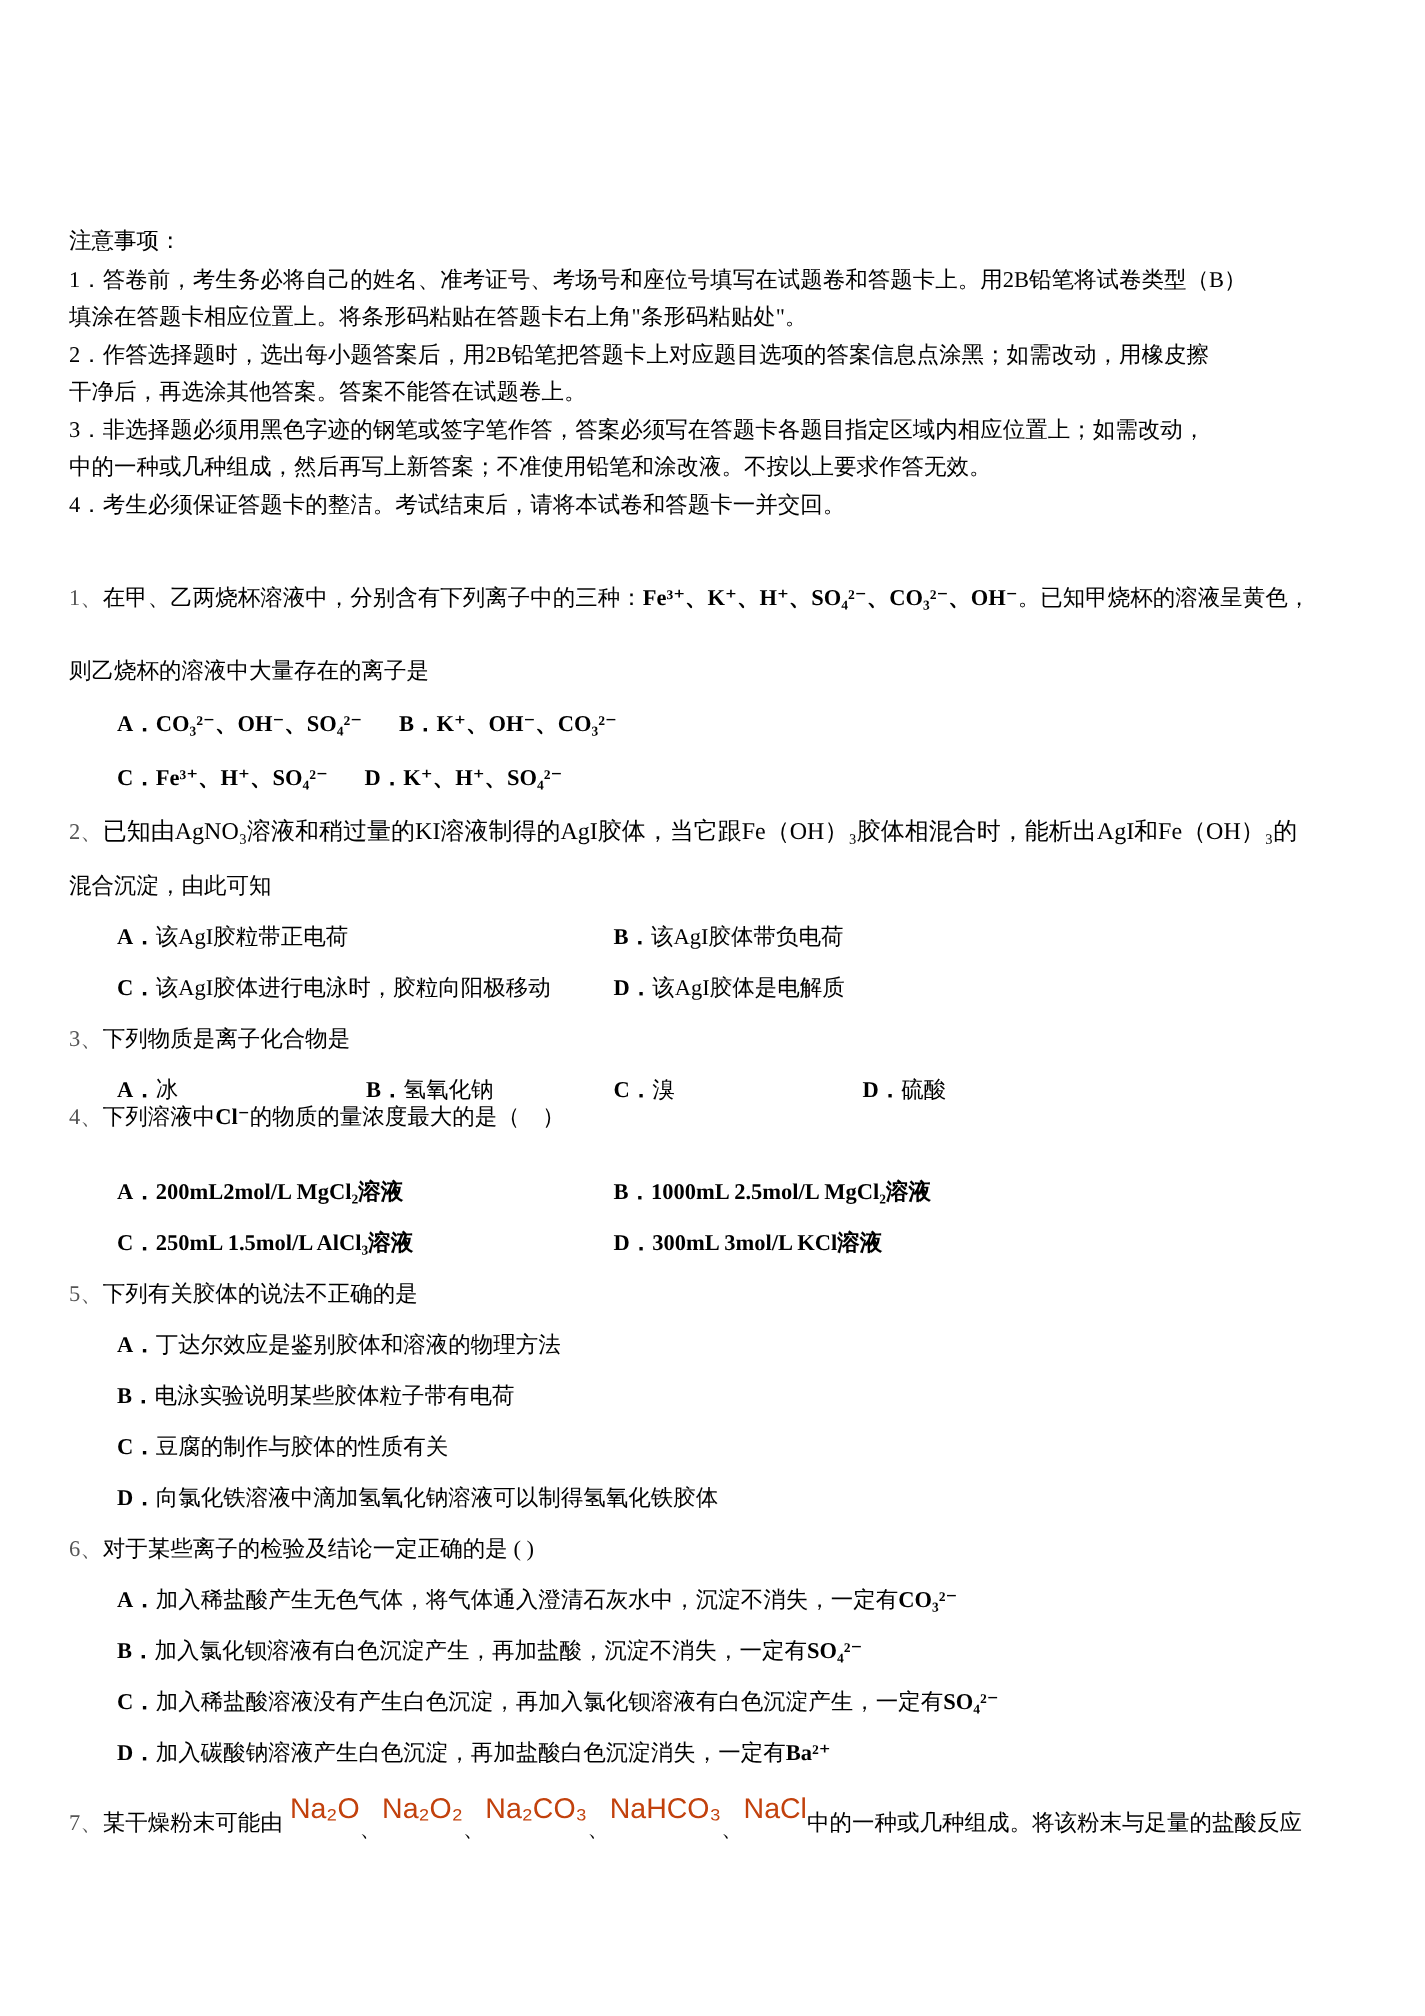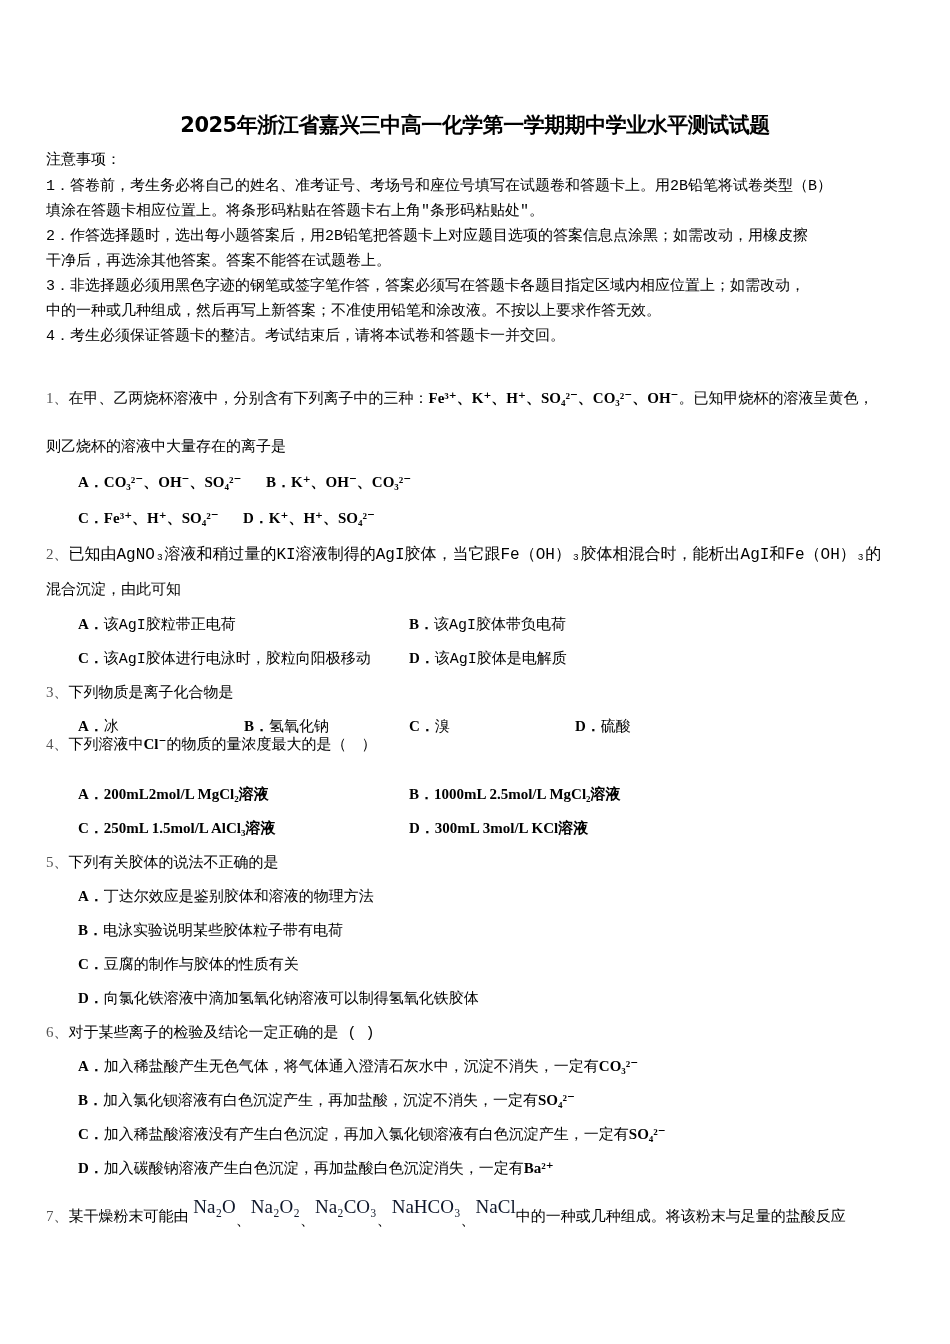--- a/index.html
+++ b/index.html
@@ -2,34 +2,33 @@
 <html><head>
 <meta charset="utf-8">
 <style>
   html, body { margin:0; padding:0; background:#ffffff; }
   body { width:950px; height:1344px; position:relative; overflow:hidden; color:#000;
          font-family:"DejaVu Serif","Liberation Serif",serif; }
   .page { position:absolute; left:0; top:0; width:950px; height:1344px; }
   .title { position:absolute; left:0; width:950px; top:111px; text-align:center;
            font-family:"DejaVu Sans","Liberation Sans",sans-serif; font-weight:bold; font-size:21px; letter-spacing:-0.5px; }
   .line { position:absolute; left:46px; white-space:nowrap; font-size:15px; line-height:20px; }
-  .sans { font-family:Liberation Mono, monospace; }
+  .sans { font-family:Liberation Serif, serif; }
   .b { font-weight:bold; font-family:"Liberation Serif","DejaVu Serif",serif; }
   .num { color:#555; font-family:"Liberation Serif",serif; }
   .opt { position:absolute; white-space:nowrap; font-size:15px; line-height:20px;margin-left:32px; }
   .optl { font-weight:bold; font-family:"Liberation Serif",serif; }
-  .formula { font-family:Liberation Serif, serif; color:#0f172a; font-size:19px; position:relative; top:-8px; }
+  .formula { font-family:Liberation Sans, sans-serif; color:#c2410c; font-size:19px; position:relative; top:-8px; }
   .dun { position:relative; top:4px; }
 </style>
 </head>
 <body>
 
 <div class="page">
 
-  <div class="title">2025年浙江省嘉兴三中高一化学第一学期期中学业水平测试试题</div>
 
   <div>
     <div class="line sans" style="top:151px">注意事项：</div>
     <div class="line sans" style="top:177px">1．答卷前，考生务必将自己的姓名、准考证号、考场号和座位号填写在试题卷和答题卡上。用2B铅笔将试卷类型（B）</div>
     <div class="line sans" style="top:202px">填涂在答题卡相应位置上。将条形码粘贴在答题卡右上角"条形码粘贴处"。</div>
     <div class="line sans" style="top:227px">2．作答选择题时，选出每小题答案后，用2B铅笔把答题卡上对应题目选项的答案信息点涂黑；如需改动，用橡皮擦</div>
     <div class="line sans" style="top:252px">干净后，再选涂其他答案。答案不能答在试题卷上。</div>
     <div class="line sans" style="top:277px">3．非选择题必须用黑色字迹的钢笔或签字笔作答，答案必须写在答题卡各题目指定区域内相应位置上；如需改动，</div>
     <div class="line sans" style="top:302px">中的一种或几种组成，然后再写上新答案；不准使用铅笔和涂改液。不按以上要求作答无效。</div>
     <div class="line sans" style="top:327px">4．考生必须保证答题卡的整洁。考试结束后，请将本试卷和答题卡一并交回。</div>

